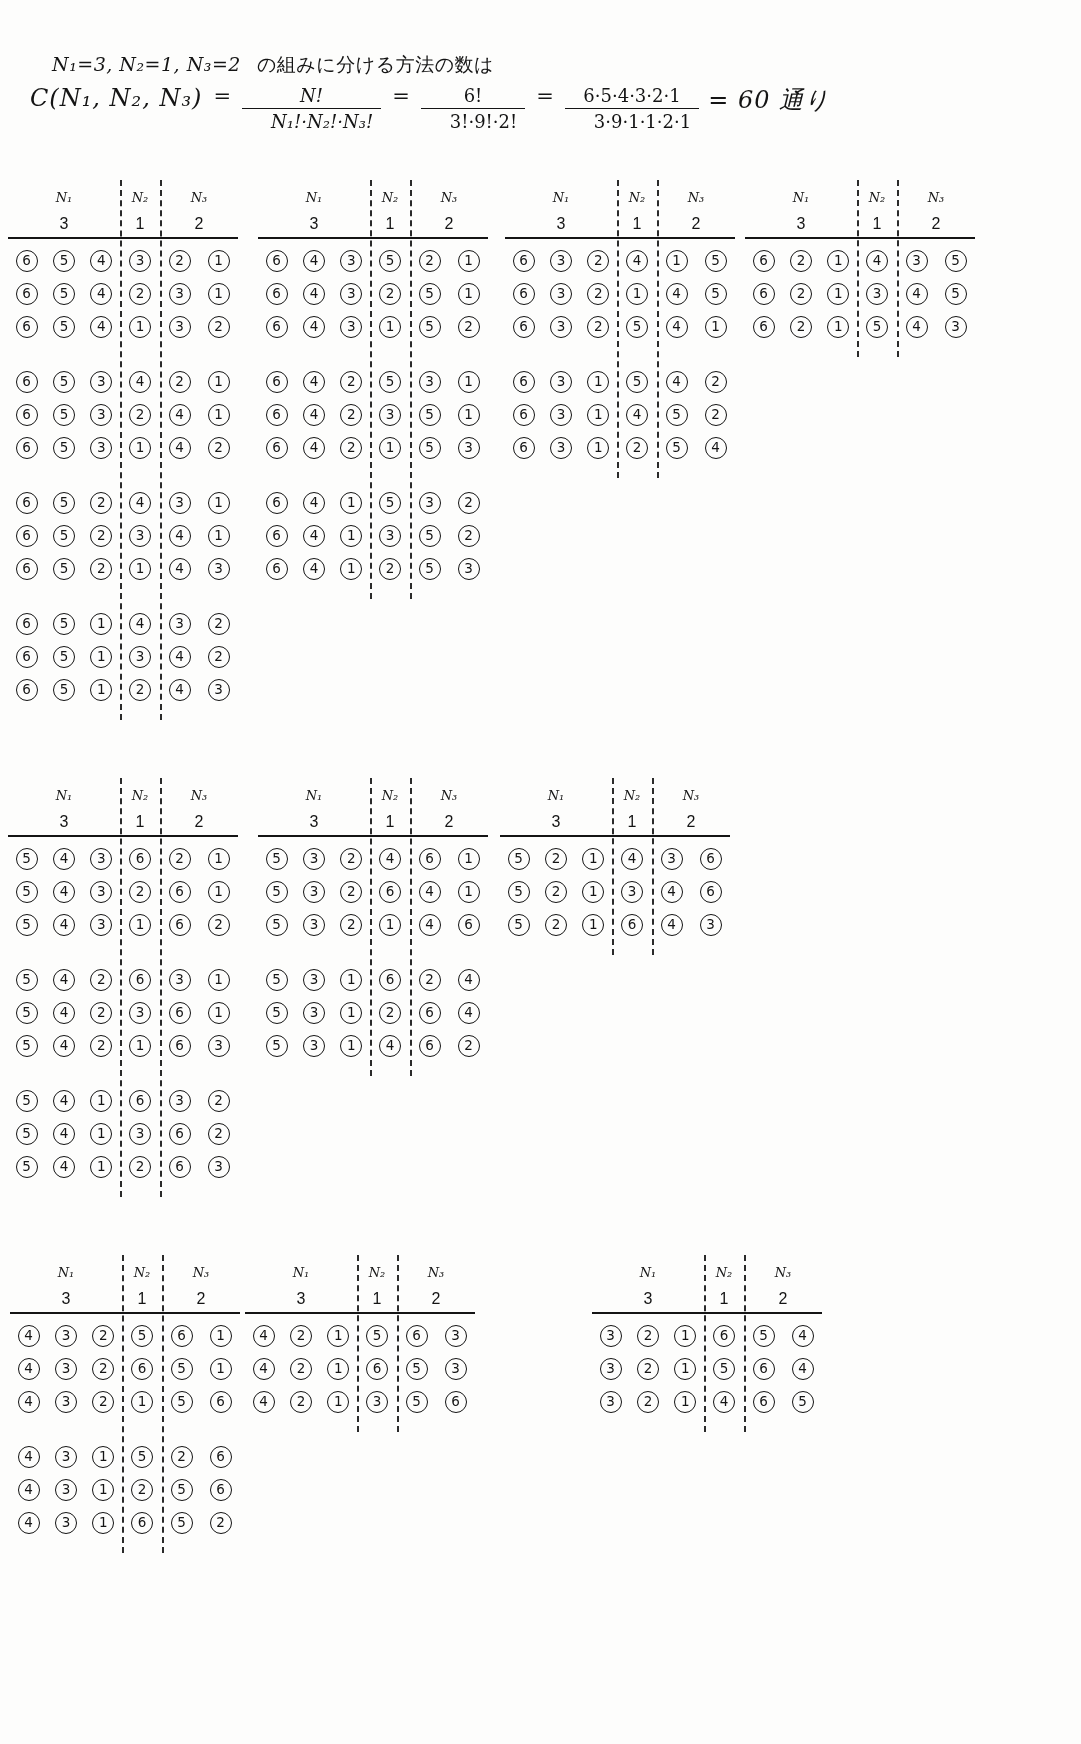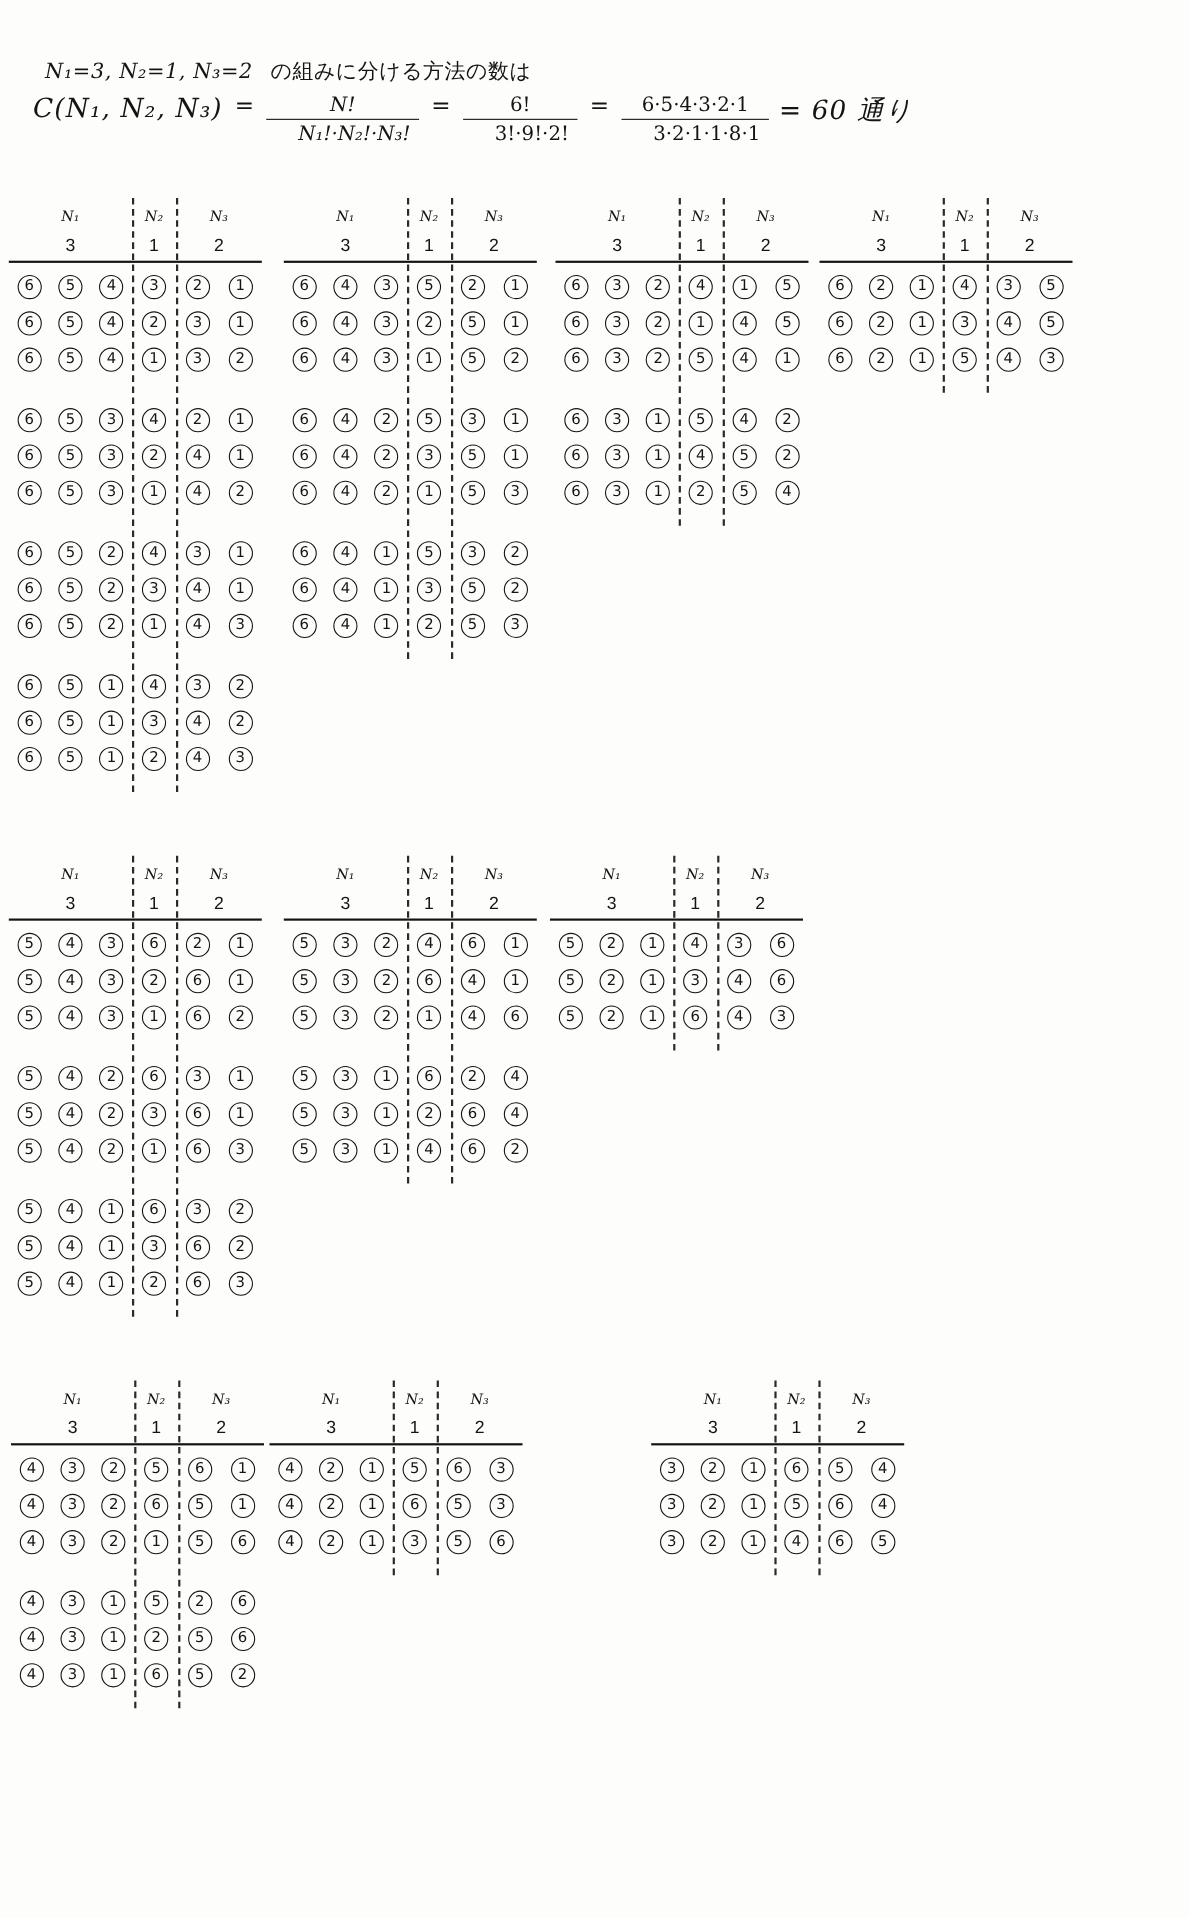--- a/index.html
+++ b/index.html
@@ -9,21 +9,21 @@
     font-family:"Liberation Sans","DejaVu Sans",sans-serif;
     overflow:hidden;
   }
   .page{position:absolute;inset:0;}
 
   
   .title{position:absolute;left:14px;top:10px;font-size:20px;letter-spacing:1px;white-space:nowrap;}
   .title .u{border-bottom:1.5px solid #141414;padding-bottom:1px;}
   .mvar{font-family:"DejaVu Serif","Liberation Serif",serif;font-style:italic;}
   .title .mvar{font-size:21px;margin-left:14px;}
-  .subtitle{position:absolute;left:41px;top:52px;font-size:19px;white-space:nowrap;letter-spacing:.5px;}
+  .subtitle{position:absolute;left:52px;top:52px;font-size:19px;white-space:nowrap;letter-spacing:.5px;}
   .subtitle .mvar{font-size:19px;margin-right:16px;}
 
   .formula{
     position:absolute;left:30px;top:84px;height:72px;
     display:flex;align-items:flex-start;gap:9px;white-space:nowrap;
     font-family:"DejaVu Serif","Liberation Serif",serif;font-size:18px;
   }
   .formula .lhs{font-style:italic;font-size:24px;letter-spacing:1px;}
   .formula .eq{font-size:21px;padding:0 2px;}
   .frac{display:inline-block;text-align:center;line-height:1.3;vertical-align:middle;}
@@ -77,21 +77,21 @@
       <span class="den mvar">N₁!·N₂!·N₃!</span>
     </span>
     <span class="eq">=</span>
     <span class="frac">
       <span class="num">6!</span>
       <span class="den">3!·9!·2!</span>
     </span>
     <span class="eq">=</span>
     <span class="frac">
       <span class="num">6·5·4·3·2·1</span>
-      <span class="den">3·2·1·1·8·1</span>
+      <span class="den">3·9·1·1·2·1</span>
     </span>
     <span class="result">= 60 通り</span>
   </div>
 
   <div class="dist-table t1">
       <div class="thead">
         <div class="hseg w0">
           <div class="hlabel">N₁</div>
           <div class="hcount">3</div>
         </div>

